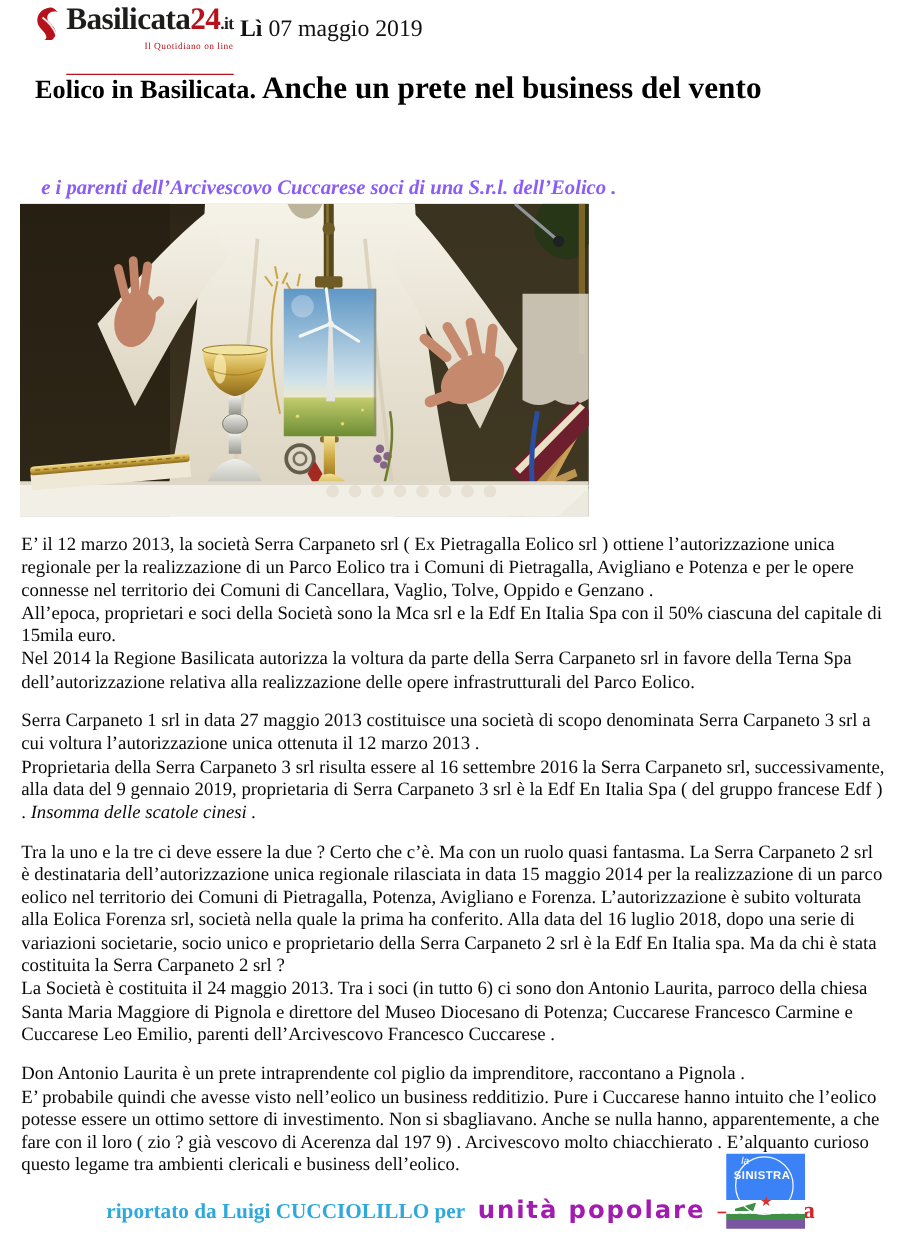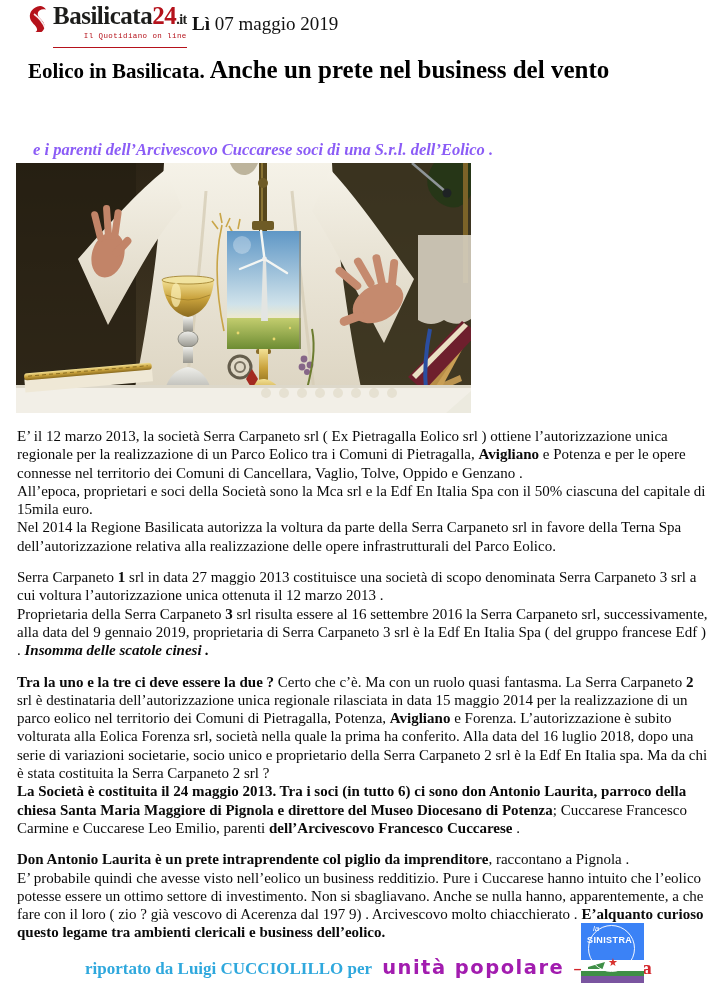--- a/index.html
+++ b/index.html
@@ -7,40 +7,40 @@
         font-family:"Liberation Serif",serif;color:#0d0d0d;}
 
   
   .masthead-brand{position:absolute;left:28px;top:3px;display:flex;align-items:flex-start;}
   .brand-icon{width:24px;height:27px;margin-top:2px;flex:none;}
   .brand-text{margin-left:1px;}
   .brand-line{font-weight:bold;font-size:25px;line-height:26px;letter-spacing:-0.5px;color:#1d1d1b;white-space:nowrap;}
   .brand-number{color:#b5121b;}
   .brand-tld{font-size:14px;}
   .brand-tagline{font-size:7.5px;color:#b5121b;text-align:right;letter-spacing:0.4px;
-                 border-bottom:1.5px solid #b5121b;padding-bottom:7px;margin-top:-1px;font-family:Liberation Mono, monospace;}
+                 border-bottom:1.5px solid #b5121b;padding-bottom:18px;margin-top:-1px;}
   .doc-date{position:absolute;left:192px;top:13px;font-size:19px;color:#111;}
   .doc-date .d-prefix{font-weight:bold;}
 
   
   .headline{position:absolute;left:28px;top:49px;width:690px;margin:0;color:#000;font-weight:bold;}
   .headline .kicker{font-size:21px;}
   .headline .main{font-size:25px;}
   .deck1{position:absolute;left:17px;top:94px;margin:0;font-size:23.5px;font-weight:bold;color:#000;}
   .deck2{position:absolute;left:17px;top:124px;margin:16px;font-size:16.5px;font-weight:bold;color:#8b5cf6;font-style:italic;}
 
   
   .photo{position:absolute;left:16px;top:163px;width:455px;height:250px;margin:0;}
   .photo svg{display:block;}
 
   
   .article{position:absolute;left:17px;top:427px;width:691px;font-size:15px;line-height:18.3px;color:#0a0a0a;}
   .article p{margin:0 0 13px 0;}
   .article p:last-child{margin-bottom:0;}
-  .article .b{font-weight:bold;}
+  .article .b{font-weight:normal;}
   .article .i{font-style:italic;}
 
   
   .credit{position:absolute;left:85px;top:956px;white-space:nowrap;}
   .credit-lead{color:#2fa8dd;font-weight:bold;font-size:17px;}
   .credit-group{color:#a21caf;font-weight:bold;font-size:19.5px;letter-spacing:1.5px;margin:0 6px;
                 font-family:"DejaVu Sans",sans-serif;}
   .credit-suffix{color:#d3252b;font-weight:bold;font-size:19px;}
 
   

